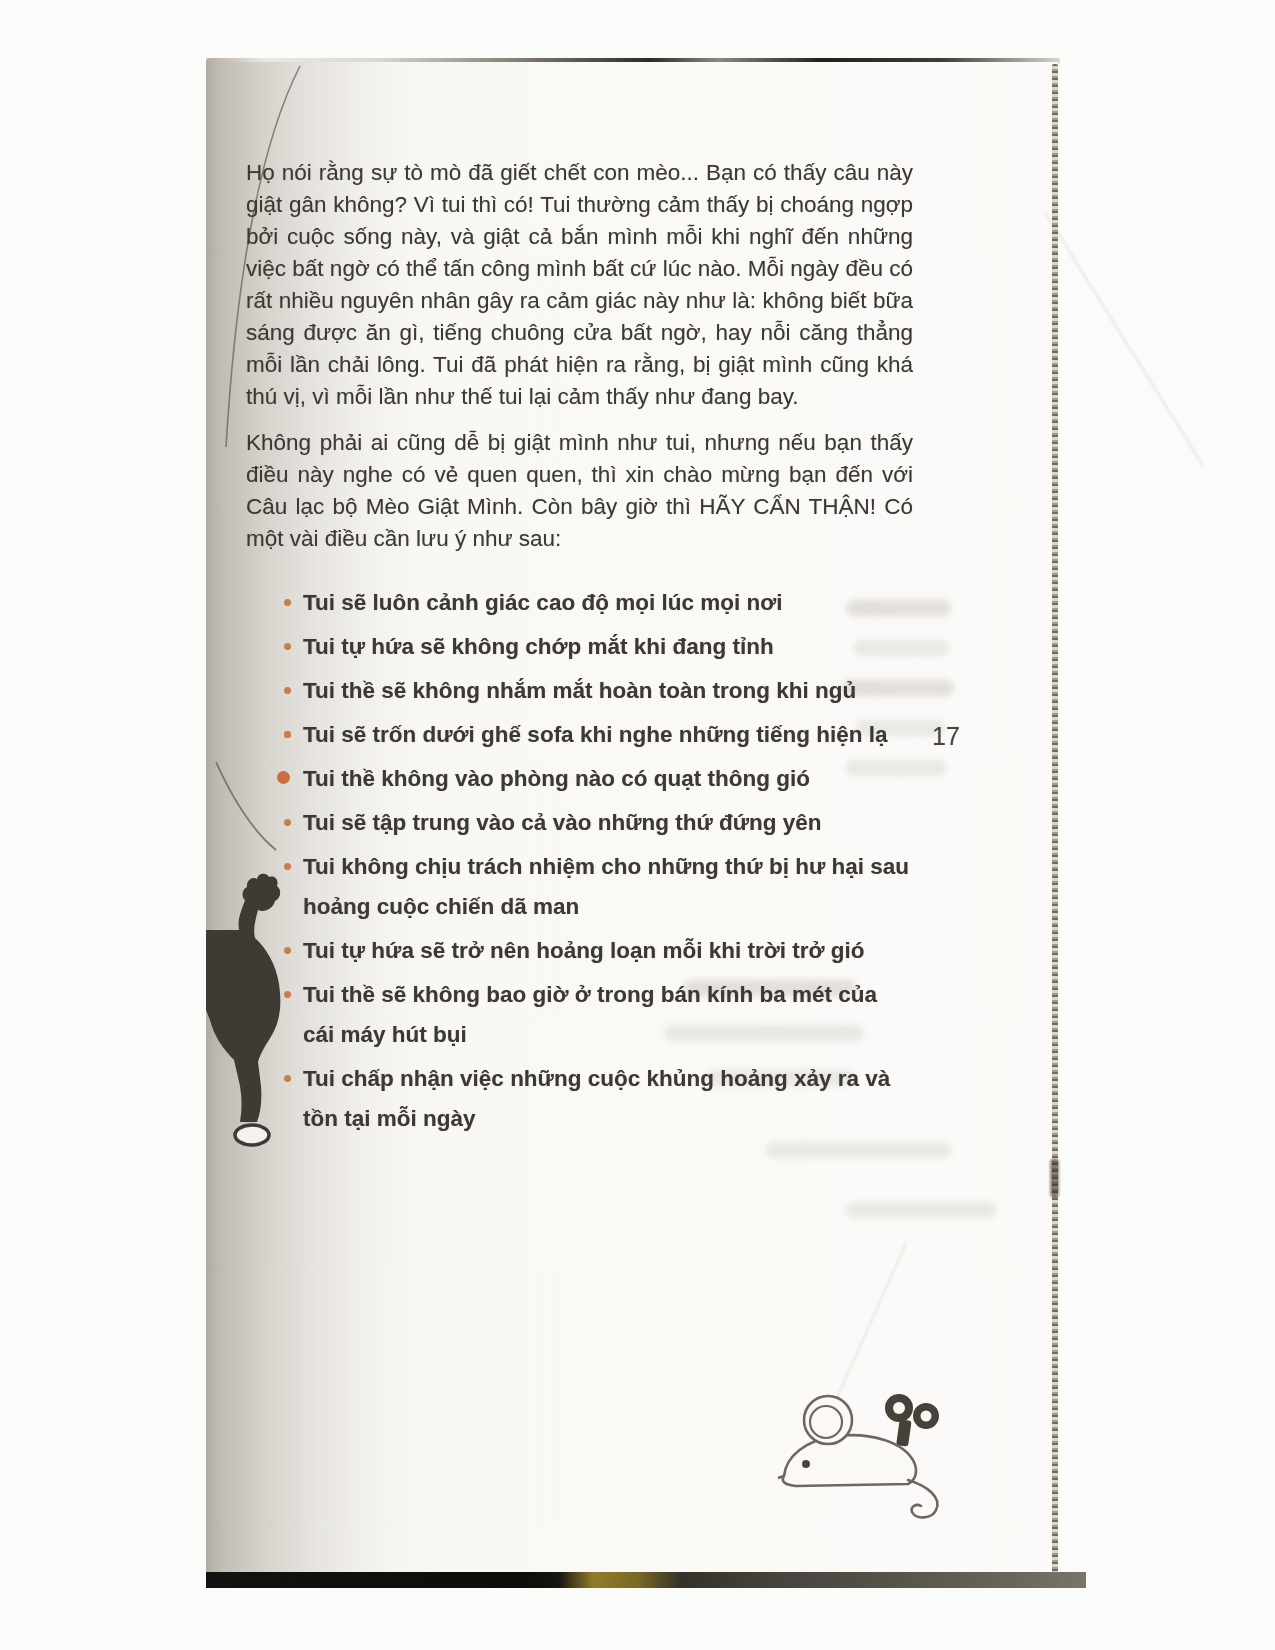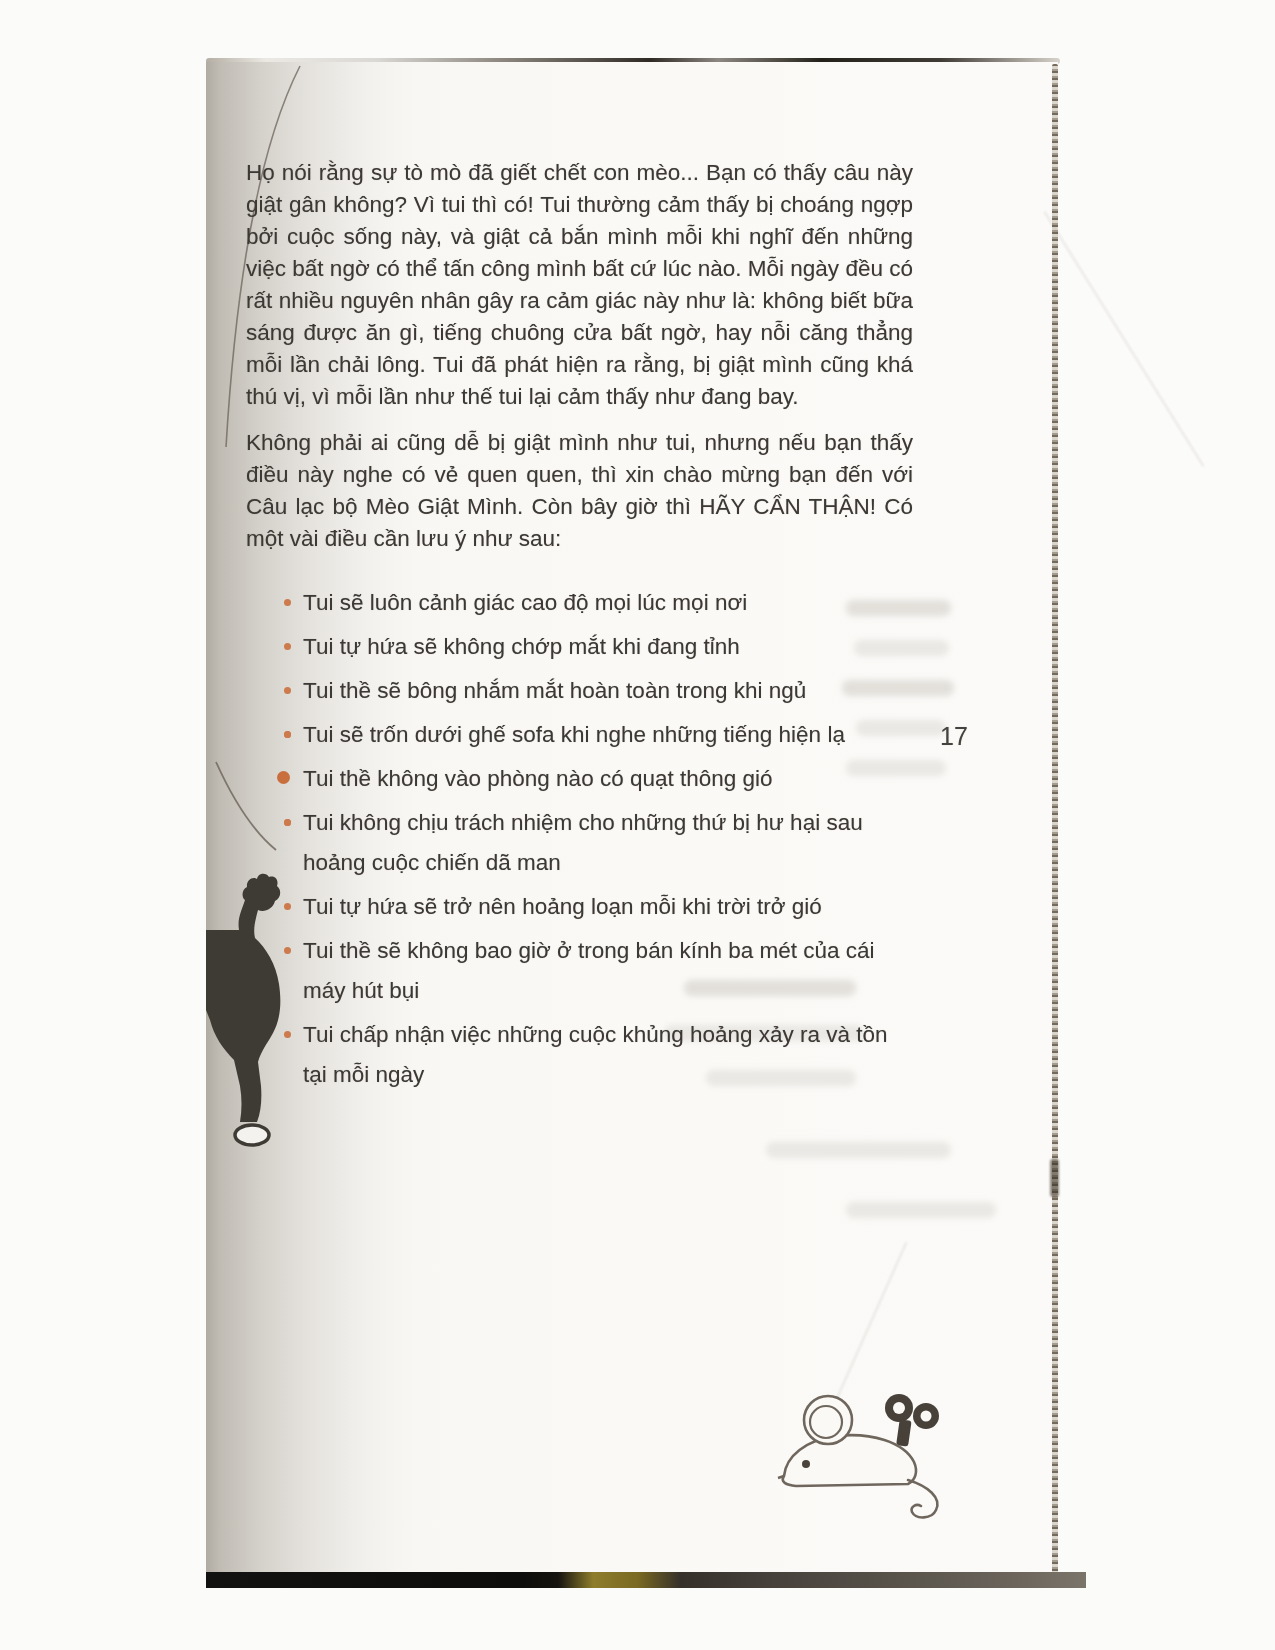--- a/index.html
+++ b/index.html
@@ -50,33 +50,34 @@
     position:absolute;left:40px;top:95px;width:667px;
     font-size:22.5px;color:#3c3833;
     text-shadow:0 0 1px rgba(40,35,30,0.25);
   }
   .text-col p{
     margin:0 0 14px 0;line-height:32px;text-align:justify;
   }
   .bullets{
     list-style:none;margin:28px 0 16px 0;padding:0;
     line-height:40px;
+    font-weight:bold;
   }
   .bullets li{
     position:relative;padding-left:57px;margin-bottom:4px;text-align:left;
   }
   .dot{
     position:absolute;left:38px;top:16px;width:7px;height:7px;border-radius:50%;
     background:#cd7a4c;
   }
   .bullets li:nth-child(6) .dot{width:13px;height:13px;left:31px;top:12px;background:#c96f3e;}
 
   .page-number{
     position:absolute;left:726px;top:660px;
-    font-size:25px;color:#46423e;text-shadow:0 0 1px rgba(40,35,30,0.25);margin-left:8px;
+    font-size:25px;color:#46423e;text-shadow:0 0 1px rgba(40,35,30,0.25);
   }
 
   
   .deco-lines{position:absolute;left:0;top:0;width:852px;height:1510px;pointer-events:none;}
   .cat-silhouette{position:absolute;left:0;top:808px;width:78px;height:300px;pointer-events:none;}
   .mouse-drawing{position:absolute;left:560px;top:1310px;width:200px;height:155px;pointer-events:none;}
 
   .bleed{
     position:absolute;height:16px;border-radius:8px;
     background:rgba(150,140,128,0.16);filter:blur(3px);pointer-events:none;
@@ -120,25 +121,25 @@
       <path d="M33,60 C31,48 36,40 39,30 C35,27 36,19 41,17 C40,11 46,6 51,9 C52,3 60,2 63,7 C69,5 73,10 71,16 C76,20 75,28 69,31 C67,39 58,43 52,40 C49,51 47,60 49,68 C60,78 70,94 73,114 C76,134 74,150 67,163 C61,174 55,181 52,192 L55,216 C56,230 55,242 51,252 L34,252 C36,240 36,228 34,216 L28,190 C17,179 8,166 4,150 L0,140 L0,60 Z" fill="#3e3a34"></path>
       <ellipse cx="46" cy="265" rx="17" ry="10" fill="#f4f2ee" stroke="#3e3a34" stroke-width="3.5"></ellipse>
     </svg>
 
     <div class="text-col">
       <p>Họ nói rằng sự tò mò đã giết chết con mèo... Bạn có thấy câu này giật gân không? Vì tui thì có! Tui thường cảm thấy bị choáng ngợp bởi cuộc sống này, và giật cả bắn mình mỗi khi nghĩ đến những việc bất ngờ có thể tấn công mình bất cứ lúc nào. Mỗi ngày đều có rất nhiều nguyên nhân gây ra cảm giác này như là: không biết bữa sáng được ăn gì, tiếng chuông cửa bất ngờ, hay nỗi căng thẳng mỗi lần chải lông. Tui đã phát hiện ra rằng, bị giật mình cũng khá thú vị, vì mỗi lần như thế tui lại cảm thấy như đang bay.</p>
       <p>Không phải ai cũng dễ bị giật mình như tui, nhưng nếu bạn thấy điều này nghe có vẻ quen quen, thì xin chào mừng bạn đến với Câu lạc bộ Mèo Giật Mình. Còn bây giờ thì HÃY CẨN THẬN! Có một vài điều cần lưu ý như sau:</p>
       <ul class="bullets">
         <li><span class="dot"></span><span>Tui sẽ luôn cảnh giác cao độ mọi lúc mọi nơi</span></li>
         <li><span class="dot"></span><span>Tui tự hứa sẽ không chớp mắt khi đang tỉnh</span></li>
-        <li><span class="dot"></span><span>Tui thề sẽ bông nhắm mắt hoàn toàn trong khi ngủ</span></li>
+        <li><span class="dot"></span><span>Tui thề sẽ không nhắm mắt hoàn toàn trong khi ngủ</span></li>
         <li><span class="dot"></span></li>
         <li><span class="dot"></span><span>Tui sẽ trốn dưới ghế sofa khi nghe những tiếng hiện lạ</span></li>
         <li><span class="dot"></span><span>Tui thề không vào phòng nào có quạt thông gió</span></li>
-        <li><span class="dot"></span></li>
+        <li><span class="dot"></span><span>Tui sẽ tập trung vào cả vào những thứ đứng yên</span></li>
         <li><span class="dot"></span><span>Tui không chịu trách nhiệm cho những thứ bị hư hại sau hoảng cuộc chiến dã man</span></li>
         <li><span class="dot"></span><span>Tui tự hứa sẽ trở nên hoảng loạn mỗi khi trời trở gió</span></li>
         <li><span class="dot"></span><span>Tui thề sẽ không bao giờ ở trong bán kính ba mét của cái máy hút bụi</span></li>
         <li><span class="dot"></span><span>Tui chấp nhận việc những cuộc khủng hoảng xảy ra và tồn tại mỗi ngày</span></li>
       </ul>
     </div>
 
     <div class="page-number">17</div>
 
     <svg class="mouse-drawing" viewBox="0 0 200 155">

